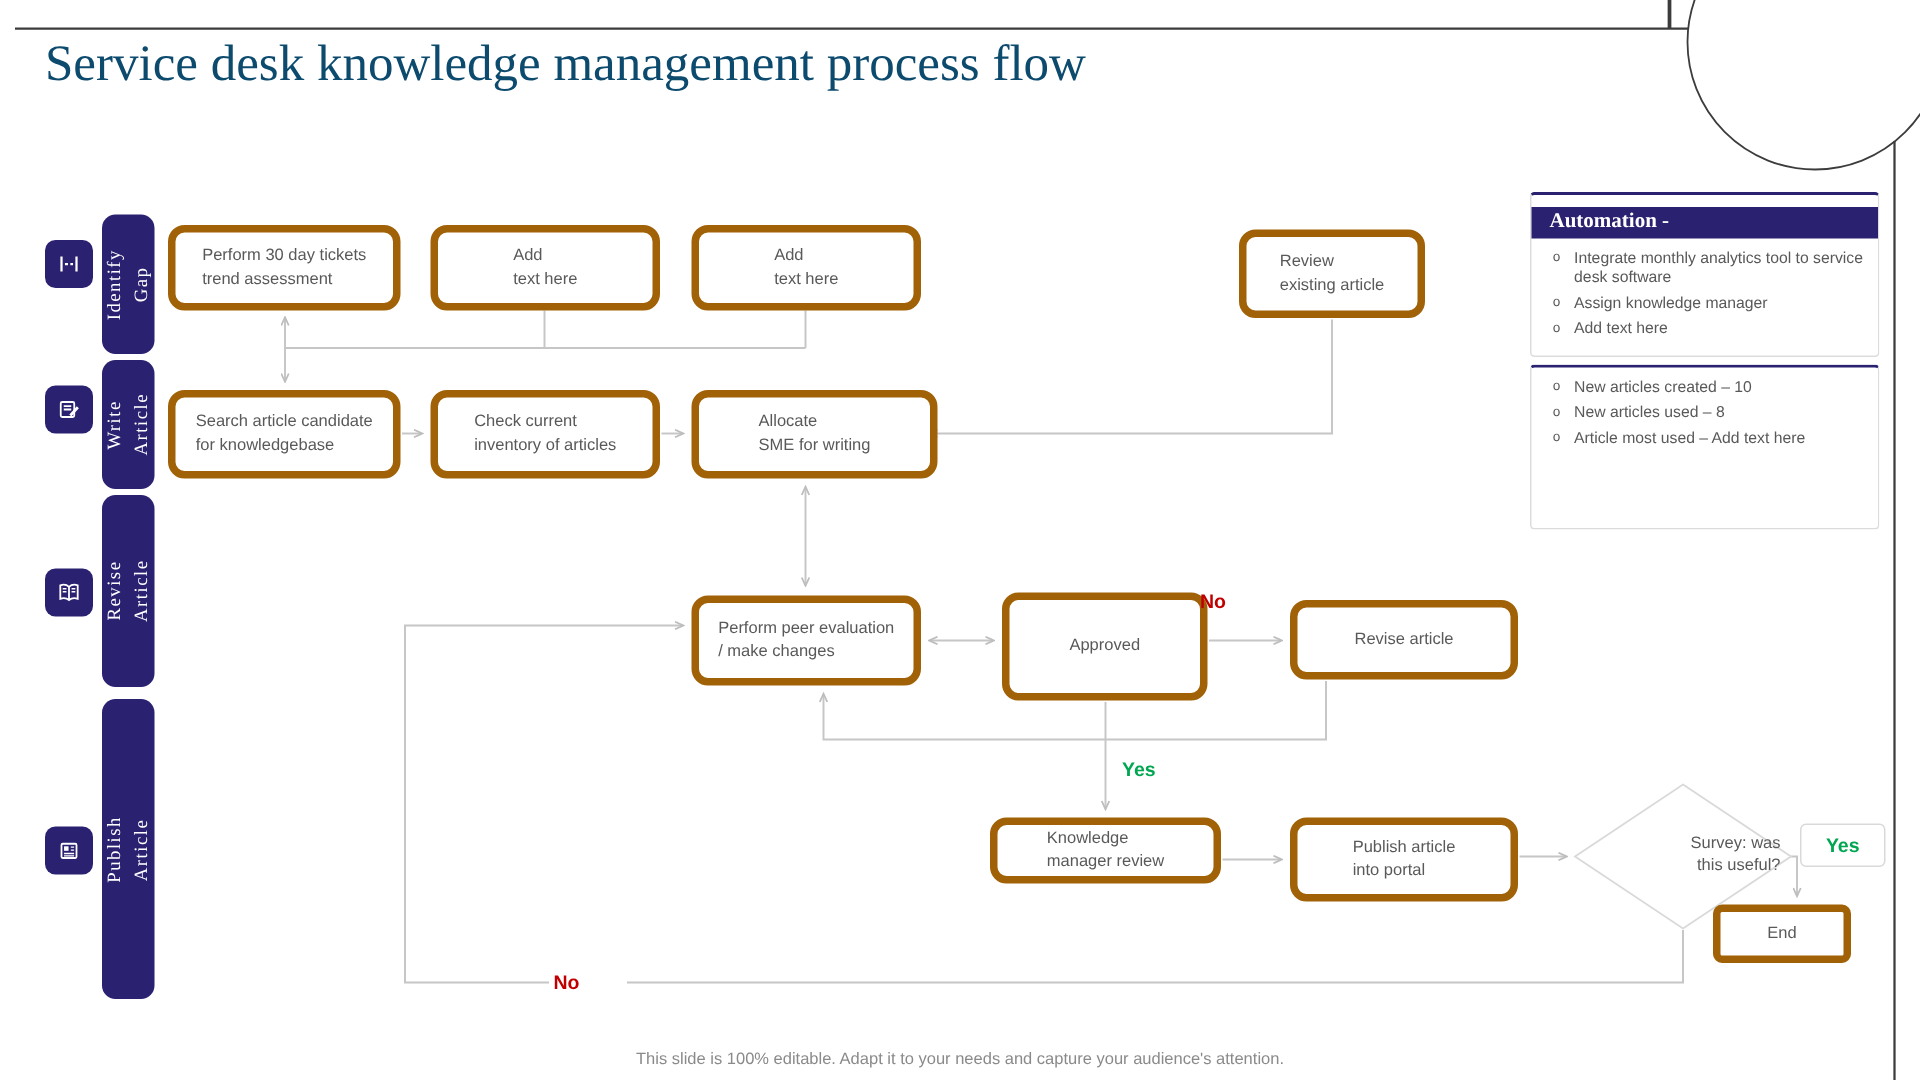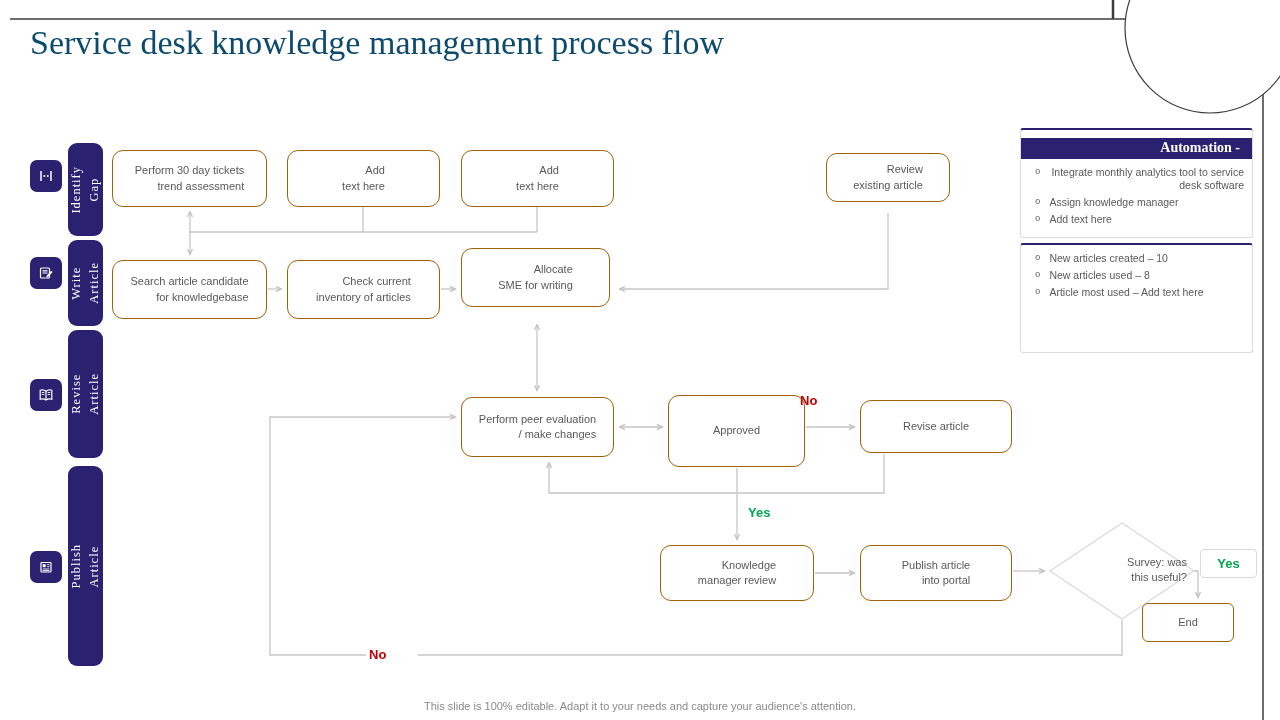--- a/index.html
+++ b/index.html
@@ -5,23 +5,23 @@
   html,body{margin:0;padding:0;background:#fff;}
   .slide{position:relative;width:1280px;height:720px;background:#fff;overflow:hidden;
          font-family:"Liberation Sans",sans-serif;}
   .layer{position:absolute;left:0;top:0;}
   .title{position:absolute;left:30px;top:24px;width:900px;
          font-family:"Liberation Serif",serif;font-size:34px;color:#0c4a6e;font-weight:normal;margin:0;}
   .subtitle{position:absolute;left:30px;top:82px;width:1105px;font-size:10.5px;color:#828282;margin:0;}
   .footer{position:absolute;left:0;top:700px;width:1280px;text-align:center;
           font-size:11px;color:#8a8a8a;}
   
-  .node{position:absolute;box-sizing:border-box;background:#fff;border:1px solid #a16207;
+  .node{position:absolute;box-sizing:border-box;background:#fff;border:5px solid #a16207;
         border-radius:11px;color:#595959;font-size:11px;line-height:1.4;
-        display:flex;align-items:center;justify-content:center;text-align:right;
+        display:flex;align-items:center;justify-content:center;text-align:left;
         white-space:pre-line;padding:4px 8px;z-index:3;}
   .flow-label{position:absolute;font-size:13px;font-weight:bold;z-index:4;text-align:left;}
   .red{color:#c00000;}
   .green{color:#00a651;}
   .label-box{position:absolute;box-sizing:border-box;background:#fff;border:1px solid #d9d9d9;
              border-radius:4px;display:flex;align-items:center;justify-content:center;
              font-size:13px;font-weight:bold;z-index:4;}
   .diamond-text{position:absolute;color:#595959;font-size:11px;line-height:1.4;text-align:right;
                 white-space:pre-line;z-index:3;}
   
@@ -29,21 +29,21 @@
              display:flex;align-items:center;justify-content:center;z-index:2;}
   .stage-label{writing-mode:vertical-rl;transform:rotate(180deg);color:#fff;
                font-family:"Liberation Serif",serif;font-size:12.5px;letter-spacing:1px;
                line-height:1.45;white-space:pre-line;text-align:center;}
   .stage-tile{position:absolute;left:30px;width:32px;height:32px;background:#2a2170;
               border-radius:7px;display:flex;align-items:center;justify-content:center;z-index:2;}
   .stage-tile svg{display:block;}
   
   .panel{position:absolute;left:1020px;width:233px;height:110px;box-sizing:border-box;
          background:#fff;border:1px solid #dcdcdc;border-top:2px solid #2a2170;
-         border-radius:3px;z-index:3;text-align:right;}
+         border-radius:3px;z-index:3;}
   .panel-header{margin-top:8px;background:#2a2170;color:#fff;
                 font-family:"Liberation Serif",serif;font-weight:bold;font-size:14px;
                 padding:2px 12px 3px 12px;}
   .panel ul{list-style:none;margin:7px 8px 0 8px;padding:0;}
   .panel li{display:flex;gap:9px;font-size:10.5px;color:#595959;line-height:1.25;margin:0 0 4px 0;}
   .panel .bul{font-family:"Liberation Mono",monospace;font-size:9px;padding-top:1px;padding-left:6px;}
 </style>
 </head>
 <body>
 
@@ -137,36 +137,36 @@
     <span class="stage-label">Publish
 Article</span>
   </div>
 
   <div class="node" style="left:112px;top:150px;width:155px;height:57px">Perform 30 day tickets
 trend assessment</div>
   <div class="node" style="left:287px;top:150px;width:153px;height:57px">Add
 text here</div>
   <div class="node" style="left:461px;top:150px;width:153px;height:57px">Add
 text here</div>
-  <div class="node" style="left:826px;top:153px;width:124px;height:49px">Review
+  <div class="node" style="left:826px;top:153px;width:124px;height:59px">Review
 existing article</div>
 
   <div class="node" style="left:112px;top:260px;width:155px;height:59px">Search article candidate
 for knowledgebase</div>
   <div class="node" style="left:287px;top:260px;width:153px;height:59px">Check current
 inventory of articles</div>
-  <div class="node" style="left:461px;top:248px;width:149px;height:59px">Allocate
+  <div class="node" style="left:461px;top:260px;width:164px;height:59px">Allocate
 SME for writing</div>
 
   <div class="node" style="left:668px;top:395px;width:137px;height:72px">Approved</div>
   <div class="node" style="left:461px;top:397px;width:153px;height:60px">Perform peer evaluation
 / make changes</div>
   <div class="node" style="left:860px;top:400px;width:152px;height:53px">Revise article</div>
 
-  <div class="node" style="left:660px;top:545px;width:154px;height:56px">Knowledge
+  <div class="node" style="left:660px;top:545px;width:154px;height:44px">Knowledge
 manager review</div>
   <div class="node" style="left:860px;top:545px;width:152px;height:56px">Publish article
 into portal</div>
   <div class="node" style="left:1142px;top:603px;width:92px;height:39px;border-radius:6px">End</div>
 
   <div class="diamond-text" style="left:1058px;top:555px;width:129px">Survey: was
 this useful?</div>
 
   <div class="flow-label red" style="left:800px;top:393px;width:46px">No</div>
   <div class="flow-label green" style="left:748px;top:505px;width:45px">Yes</div>

